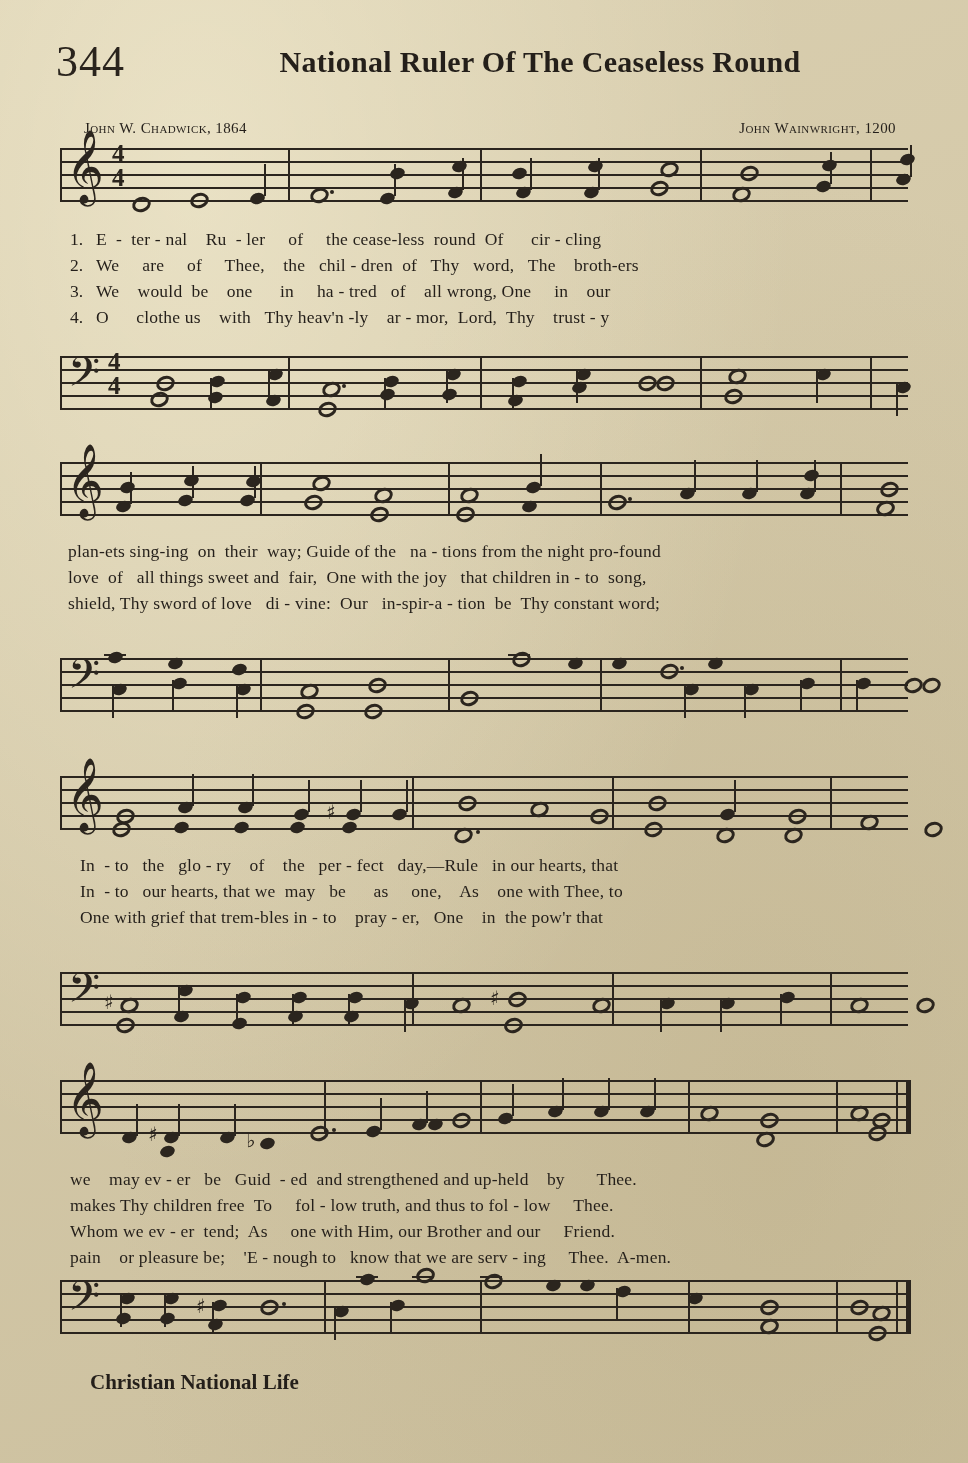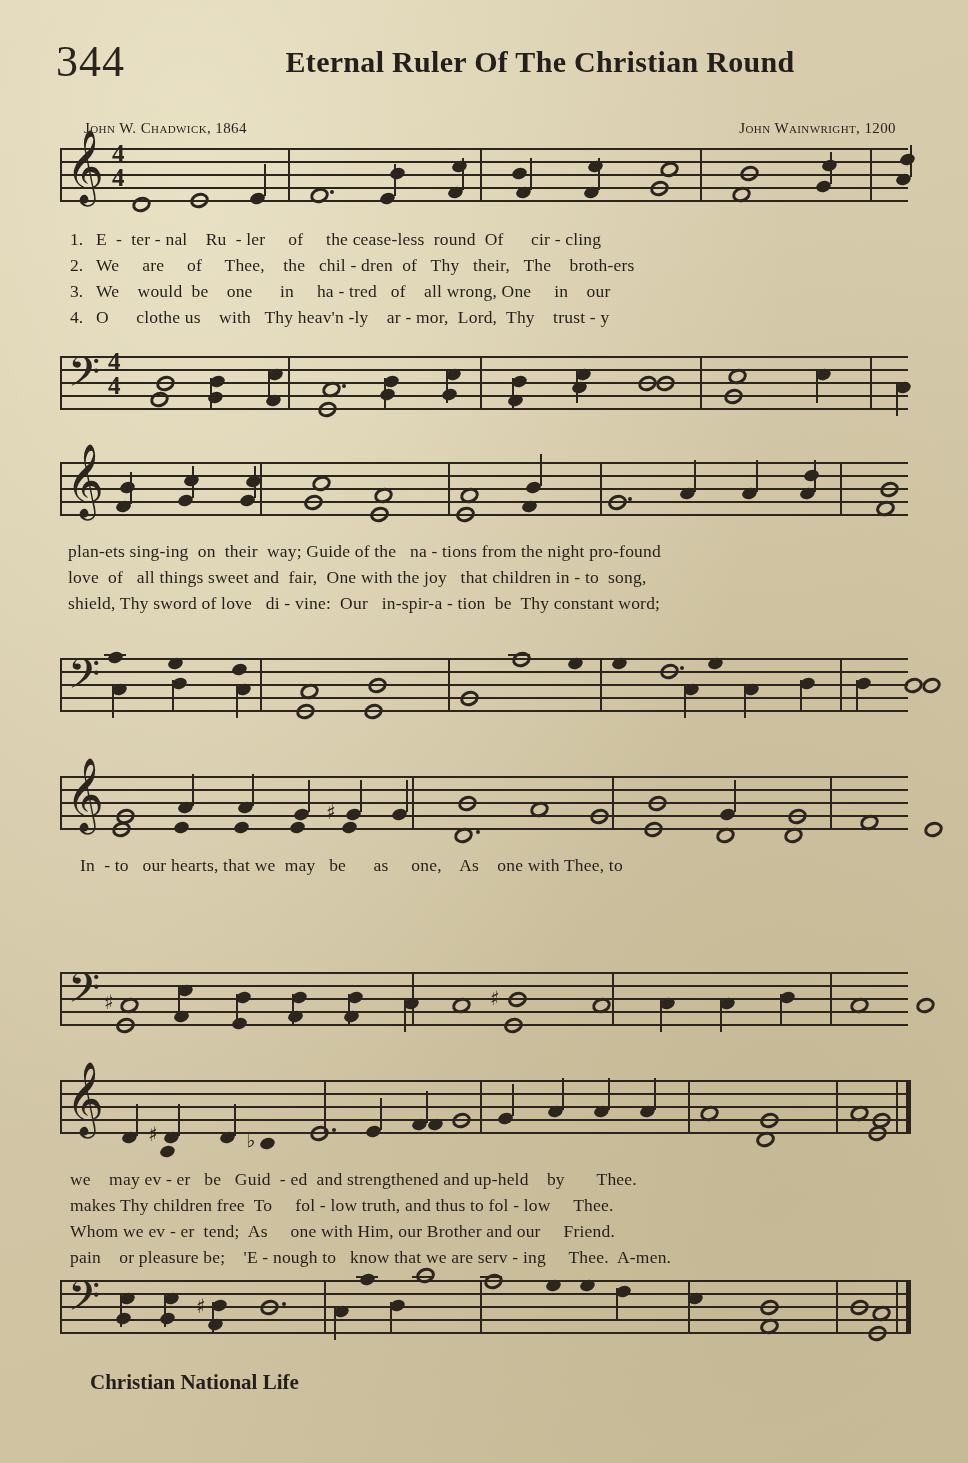--- a/index.html
+++ b/index.html
@@ -198,21 +198,21 @@
     font-family: "Liberation Serif", serif;
   }
 </style>
 </head>
 <body>
 
 <div id="page">
   <div id="paper-texture"></div>
 
   <div id="hymn-number">344</div>
-  <div id="hymn-title">Eternal Ruler Of The Christian Round</div>
+  <div id="hymn-title">National Ruler Of The Ceaseless Round</div>
   <div id="author-left">John W. Chadwick, 1864</div>
   <div id="composer-right">John Wainwright, 1200</div>
 
   <div class="system" style="top:148px;">
 
     <div class="staff">
       <div class="line l1"></div>
         <div class="line l2"></div>
         <div class="line l3"></div>
         <div class="line l4"></div>
@@ -256,21 +256,21 @@
       <div class="note" style="left:840px; top:6px;"></div>
     </div>
 
     <div class="lyrics" style="top:80px; left:10px;">
       <div class="lyric-line">
         <span class="num">1.</span>
         <span class="txt">E  -  ter - nal    Ru  - ler     of     the cease-less  round  Of      cir - cling</span>
       </div>
       <div class="lyric-line">
         <span class="num">2.</span>
-        <span class="txt">We     are     of     Thee,    the   chil - dren  of   Thy   their,   The    broth-ers</span>
+        <span class="txt">We     are     of     Thee,    the   chil - dren  of   Thy   word,   The    broth-ers</span>
       </div>
       <div class="lyric-line">
         <span class="num">3.</span>
         <span class="txt">We    would  be    one      in     ha - tred   of    all wrong, One     in    our</span>
       </div>
       <div class="lyric-line">
         <span class="num">4.</span>
         <span class="txt">O      clothe us    with   Thy heav'n -ly    ar - mor,  Lord,  Thy    trust - y</span>
       </div>
     </div>
@@ -465,21 +465,27 @@
         <div class="stem" style="left:674px; top:4px;"></div>
       <div class="note hollow" style="left:656px; top:52px;"></div>
       <div class="note hollow" style="left:728px; top:33px;"></div>
       <div class="note hollow" style="left:724px; top:52px;"></div>
       <div class="note hollow" style="left:800px; top:39px;"></div>
       <div class="note hollow" style="left:864px; top:46px;"></div>
     </div>
 
     <div class="lyrics" style="top:78px; left:20px;">
       <div class="lyric-line">
+        <span class="txt">In  - to   the   glo - ry    of    the   per - fect   day,—Rule   in our hearts, that</span>
+      </div>
+      <div class="lyric-line">
         <span class="txt">In  - to   our hearts, that we  may   be      as     one,    As    one with Thee, to</span>
+      </div>
+      <div class="lyric-line">
+        <span class="txt">One with grief that trem-bles in - to    pray - er,   One    in  the pow'r that</span>
       </div>
     </div>
 
     <div class="staff" style="position:absolute; top:196px;">
       <div class="line l1"></div>
         <div class="line l2"></div>
         <div class="line l3"></div>
         <div class="line l4"></div>
         <div class="line l5"></div>
       <div class="barline" style="left:0px;"></div>

